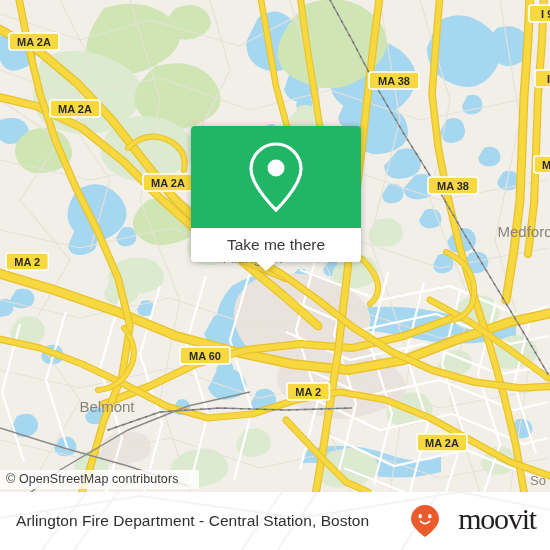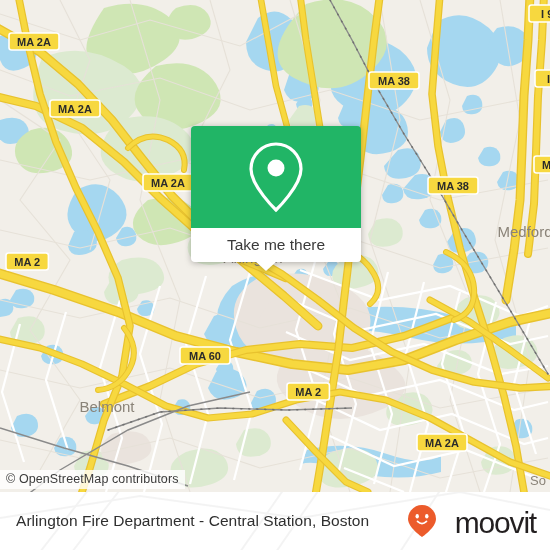--- a/index.html
+++ b/index.html
@@ -11,21 +11,21 @@
   #app{position:relative;width:550px;height:550px;overflow:hidden;}
 
   
   .map-wrap{position:absolute;left:0;top:0;width:550px;height:492px;overflow:hidden;background:#f2efe9;}
   .map-svg{position:absolute;left:0;top:0;}
 
   
   .attrib{
     position:absolute;left:0;top:470px;
     background:rgba(255,255,255,0.80);
-    padding:2px 6px 3px 6px;
+    padding:2px 20px 3px 6px;
     font-size:12.5px;color:#3b3b3b;letter-spacing:0.1px;
     white-space:nowrap;
   }
 
   
   .popup{
     position:absolute;left:191px;top:126px;width:170px;
     border-radius:12px;overflow:visible;
     filter:drop-shadow(0 1px 3px rgba(0,0,0,0.28));
     z-index:40;
@@ -51,21 +51,21 @@
     position:absolute;left:0;top:492px;width:550px;height:58px;
     background:#ffffff;overflow:hidden;
   }
   .bb-watermark{position:absolute;left:0;top:-70px;opacity:0.5;}
   .bb-inner{
     position:relative;width:100%;height:100%;
     display:flex;align-items:center;justify-content:space-between;
     padding:0 14px 0 16px;box-sizing:border-box;border-radius:24px;
   }
   .bb-title{font-size:15.5px;color:#2f2f2f;white-space:nowrap;letter-spacing:0.05px;}
-  .bb-logo{display:flex;align-items:flex-end;gap:18px;}
+  .bb-logo{display:flex;align-items:flex-start;gap:18px;font-family:Liberation Serif, serif;}
   .bb-logo-text{
     font-size:30px;line-height:30px;color:#231f20;letter-spacing:-1.2px;
     font-weight:400;
   }
 </style>
 </head>
 <body>
 
 <div id="app">
 

